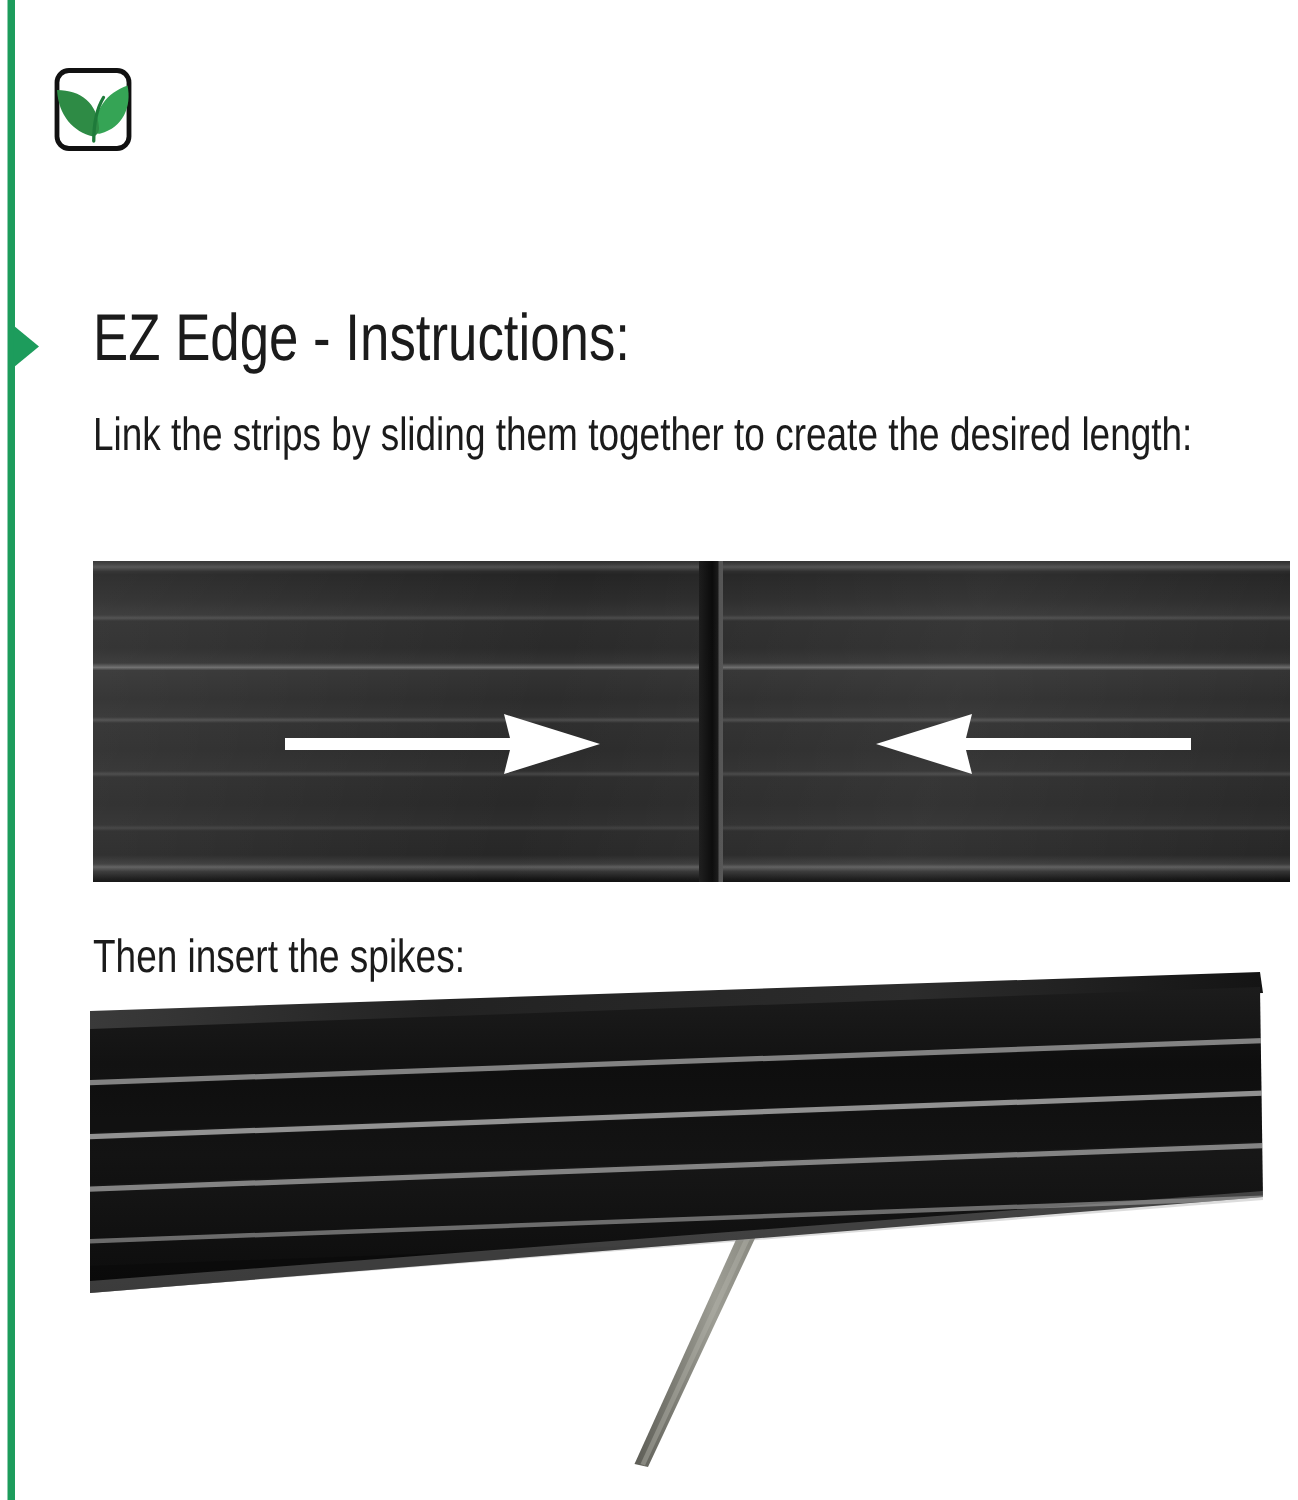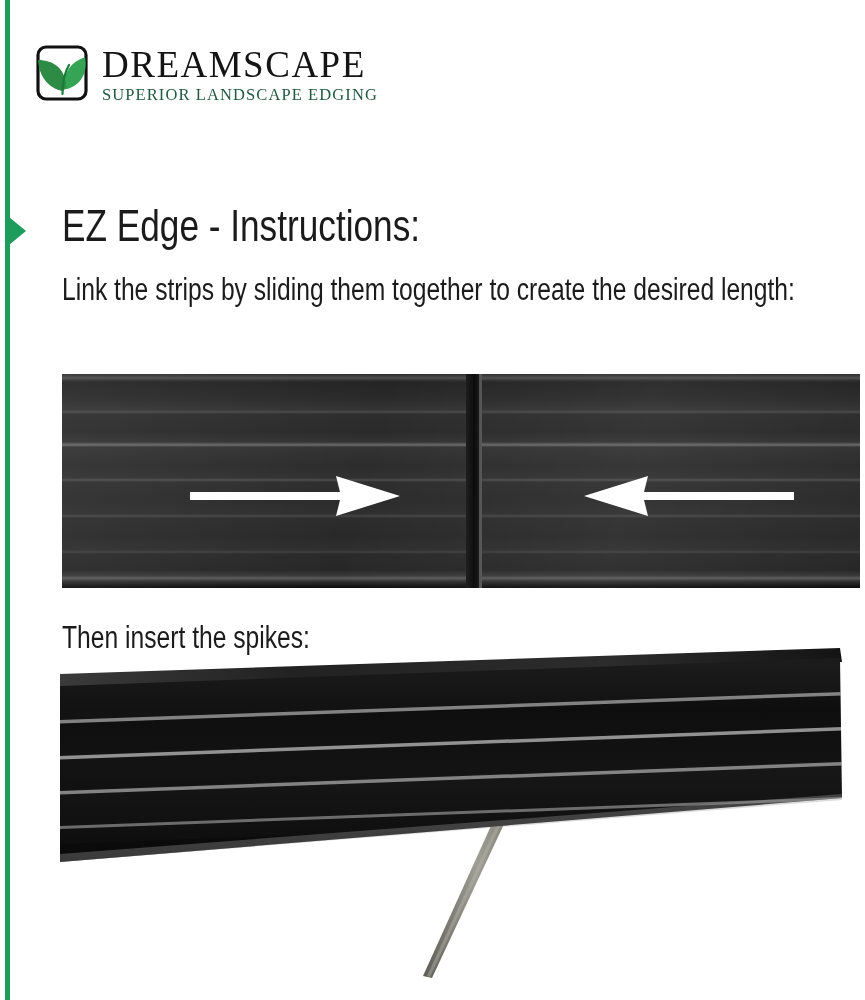--- a/index.html
+++ b/index.html
@@ -214,24 +214,20 @@
       <path d="M6 11 A8 8 0 0 1 14 3 L46 3 A8 8 0 0 1 54 11 L54 47 A8 8 0 0 1 46 55 L14 55 A8 8 0 0 1 6 47 Z" fill="none" stroke="#111111" stroke-width="3.2"></path>
 
       <path d="M31 44 C31 29 39 18 53 13 C56 27 50 41 35 45 C33.5 45.4 32 45 31 44 Z" fill="#35a455"></path>
 
       <path d="M30 47 C17 44 7 33 6 16 C22 16 33 25 34 41 C34.2 44 32.5 46.6 30 47 Z" fill="#2e8b45"></path>
 
       <path d="M30.5 50 C30.5 40 31.5 30 37 21" fill="none" stroke="#1e7a3a" stroke-width="2.2" stroke-linecap="round"></path>
     </svg>
   </div>
 
-  <div class="logo-words">
-    <div class="logo-title">DREAMSCAPE</div>
-    <div class="logo-sub">SUPERIOR LANDSCAPE EDGING</div>
-  </div>
 </div>
 
 <div class="heading">EZ Edge - Instructions:</div>
 
 <div class="para">Link the strips by sliding them together to create the desired length:</div>
 
 <div class="photo1">
   <div class="strip strip-left"></div>
   <div class="strip-edge-dark"></div>
   <div class="strip-edge-light"></div>

